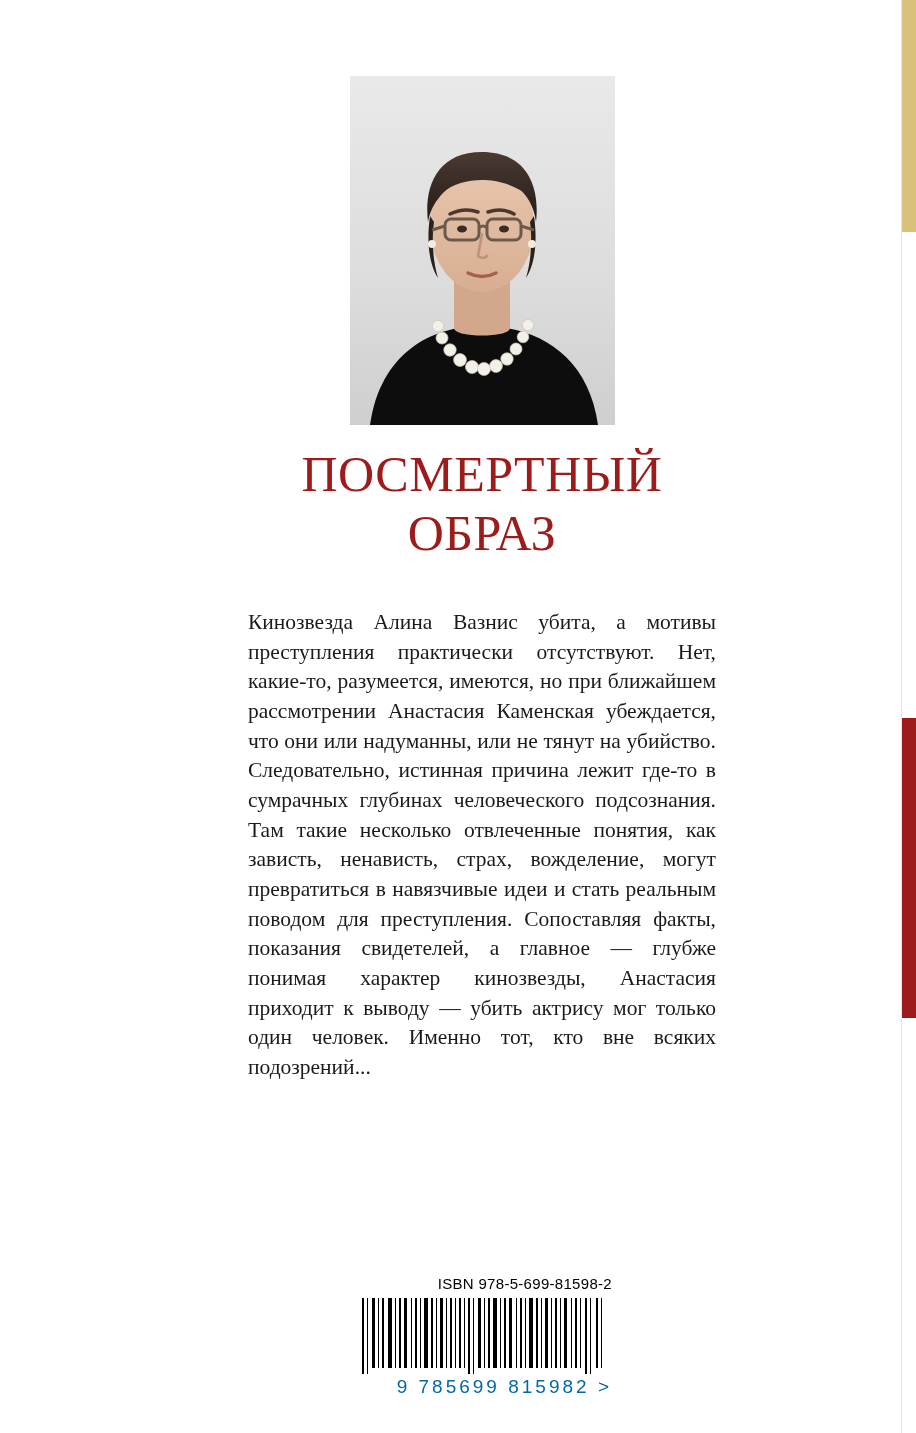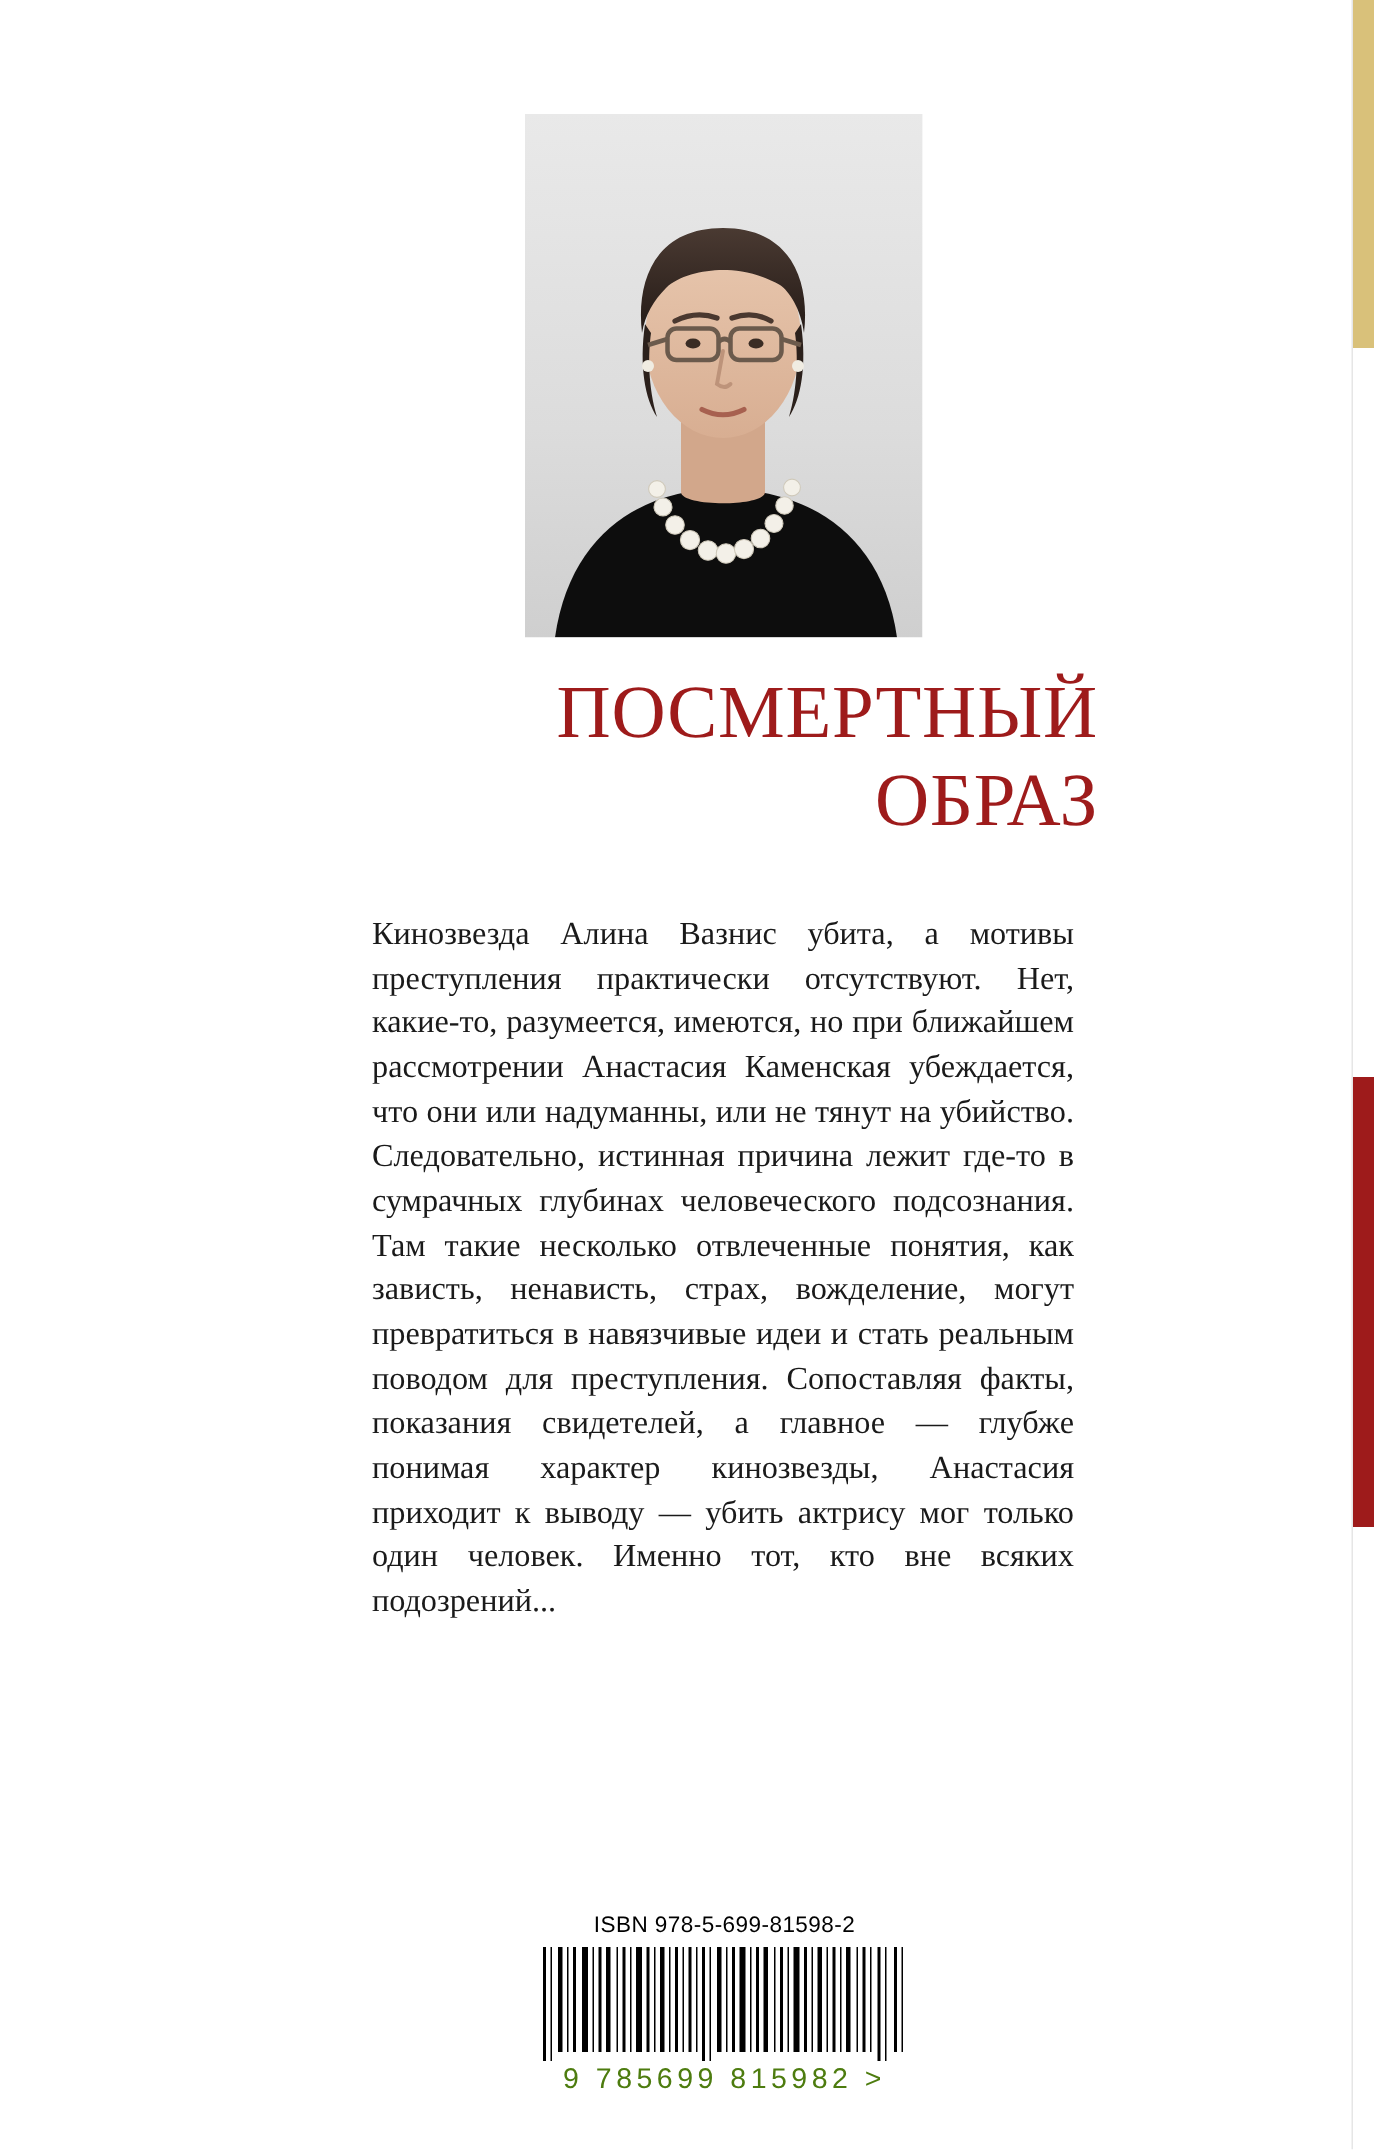--- a/index.html
+++ b/index.html
@@ -64,21 +64,21 @@
     overflow: hidden;
   }
   .portrait-svg { display: block; width: 265px; height: 349px; }
 
   
   .title-block {
     position: absolute;
     left: 0;
     top: 448px;
     width: 500px;
-    text-align: right;
+    text-align: center;
     color: #9e1b1b;
     line-height: 1.06;
     letter-spacing: 0.5px;
   }
   .title-line {
     font-size: 50px;
     font-weight: 400;
     font-family: "Liberation Serif", serif;
   }
   .title-line.second {
@@ -99,21 +99,21 @@
     font-family: "Liberation Serif", serif;
   }
   .blurb p { margin: 16px; }
 
   
   .barcode-area {
     position: absolute;
     left: 122px;
     top: 1275px;
     width: 258px;
-    text-align: center;
+    text-align: right;
   }
   .isbn-text {
     font-family: "Liberation Sans", sans-serif;
     font-size: 15px;
     letter-spacing: 0.3px;
     color: #000;
     margin-bottom: 6px;
   }
   .barcode-box {
     width: 258px;
@@ -123,21 +123,21 @@
   }
   .barcode-bars {
     display: block;
     width: 258px;
     height: 76px;
   }
   .barcode-digits {
     font-family: "Liberation Sans", sans-serif;
     font-size: 19px;
     letter-spacing: 3.0px;
-    color: #4d7c0f;
+    color: #0369a1;
     margin-top: 2px;
     white-space: nowrap;
   }
 </style>
 </head>
 <body>
 
 <div class="back-cover">
 
   <div class="spine-strip">

